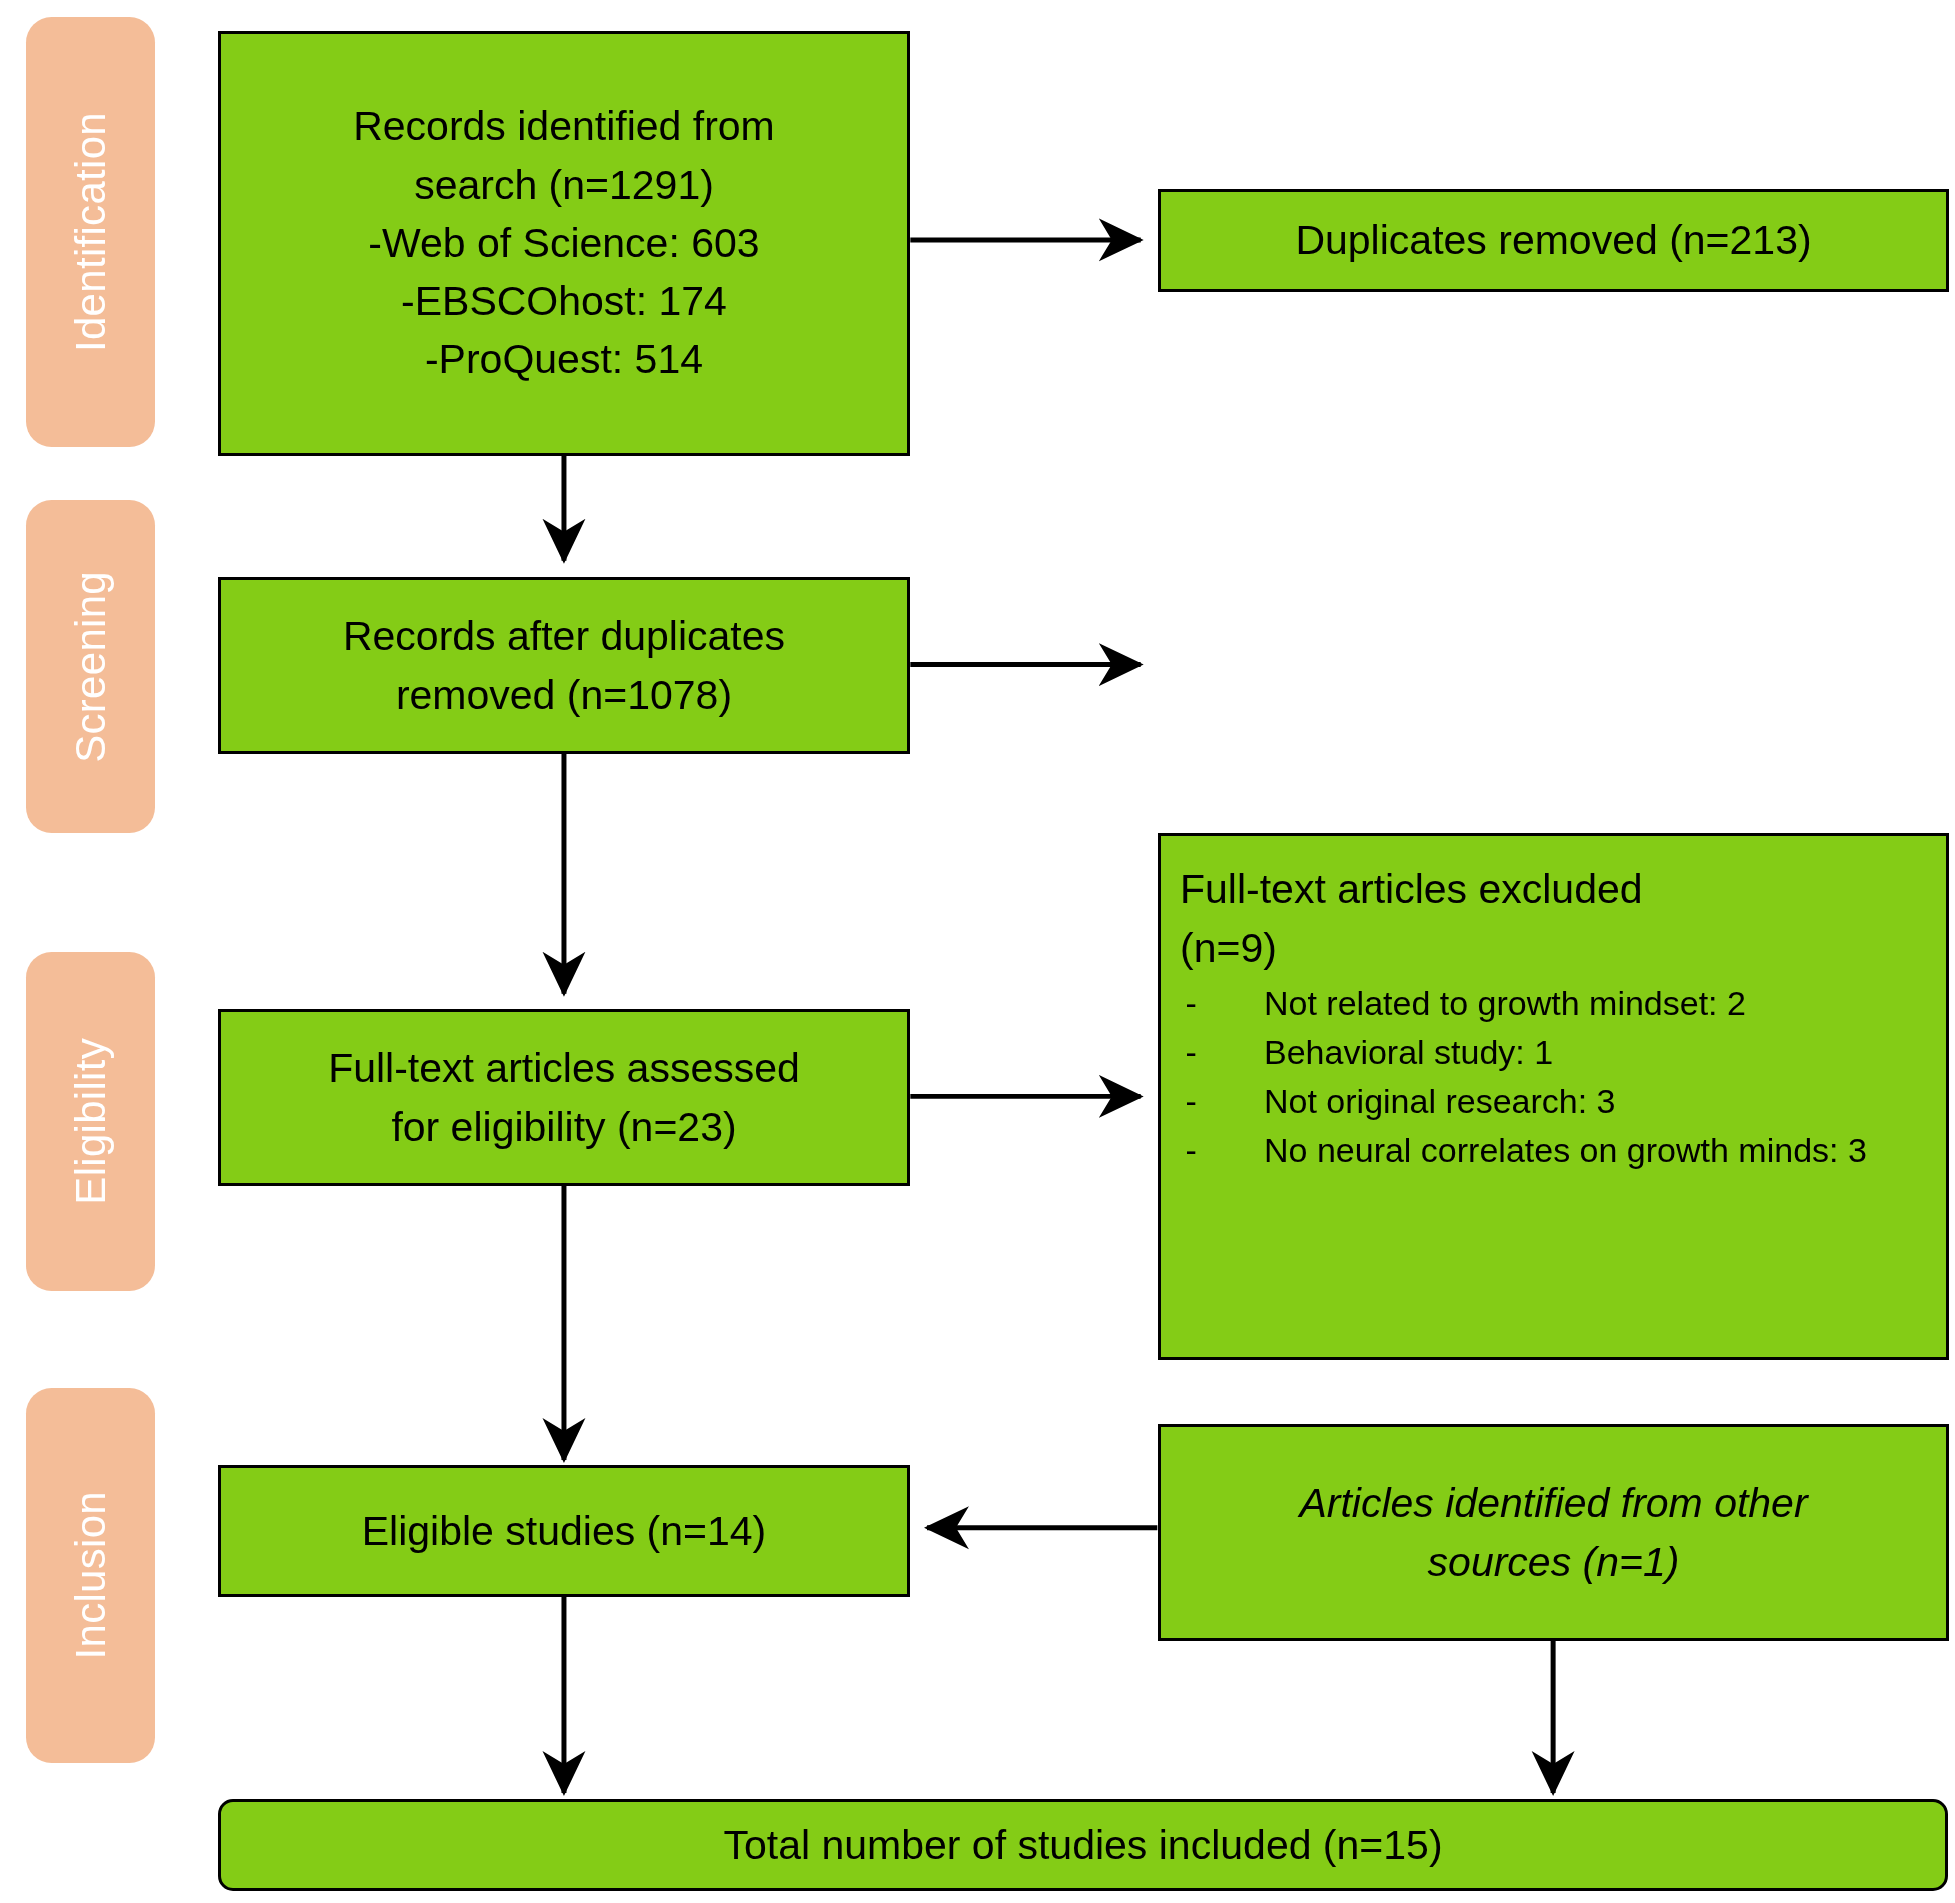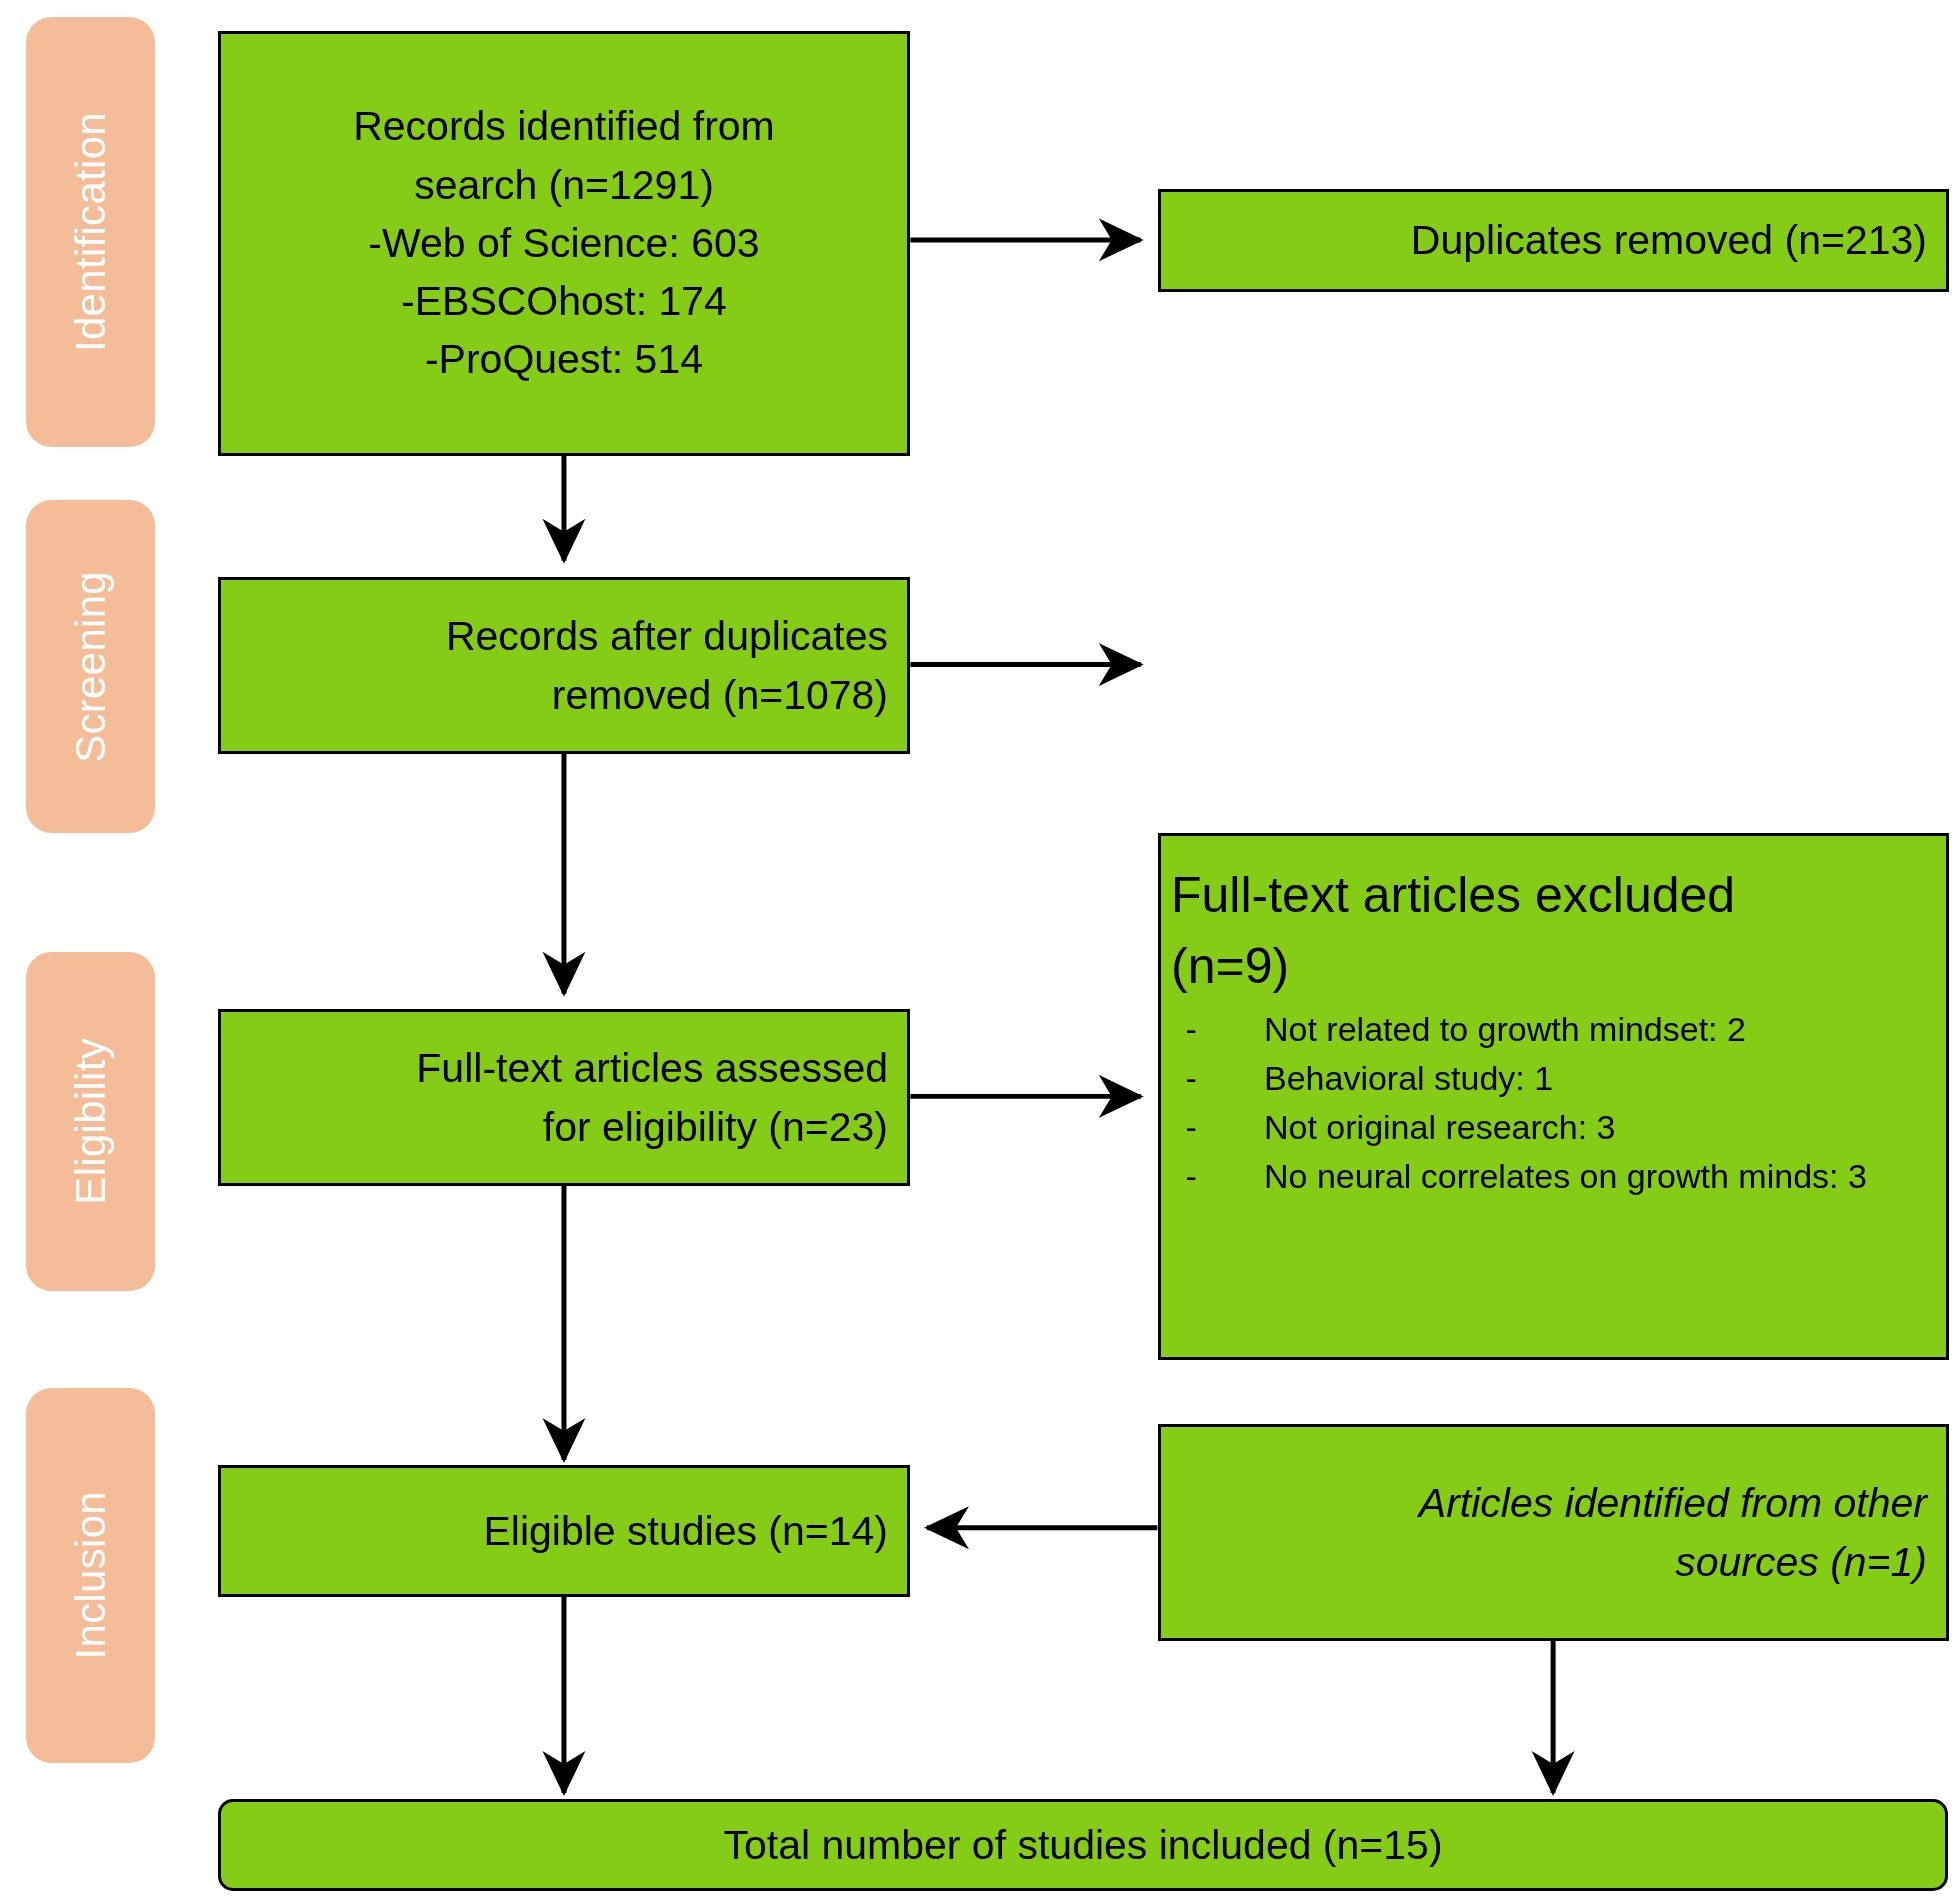--- a/index.html
+++ b/index.html
@@ -63,29 +63,29 @@
   }
   .box-text {
     font-family: "Liberation Sans", sans-serif;
     font-size: 41px;
     line-height: 1.42;
     color: #000000;
     padding: 0 19px;
     white-space: pre-line;
   }
   .box-text.centered { text-align: center; }
-  .box-text.left     { text-align: right; }
+  .box-text.left     { text-align: center; }
 
   
   .box-heading {
     font-family: "Liberation Sans", sans-serif;
-    font-size: 50px;
+    font-size: 41px;
     line-height: 1.42;
     color: #000000;
-    padding: 0 10px;
+    padding: 0 19px;
     text-align: left;
     white-space: pre-line;
   }
   .bullet-list {
     list-style: none;
     margin: 3.3px 0 0 0;
     padding: 0 19px 0 19px;
   }
   .bullet-list li {
     font-family: "Liberation Sans", sans-serif;

